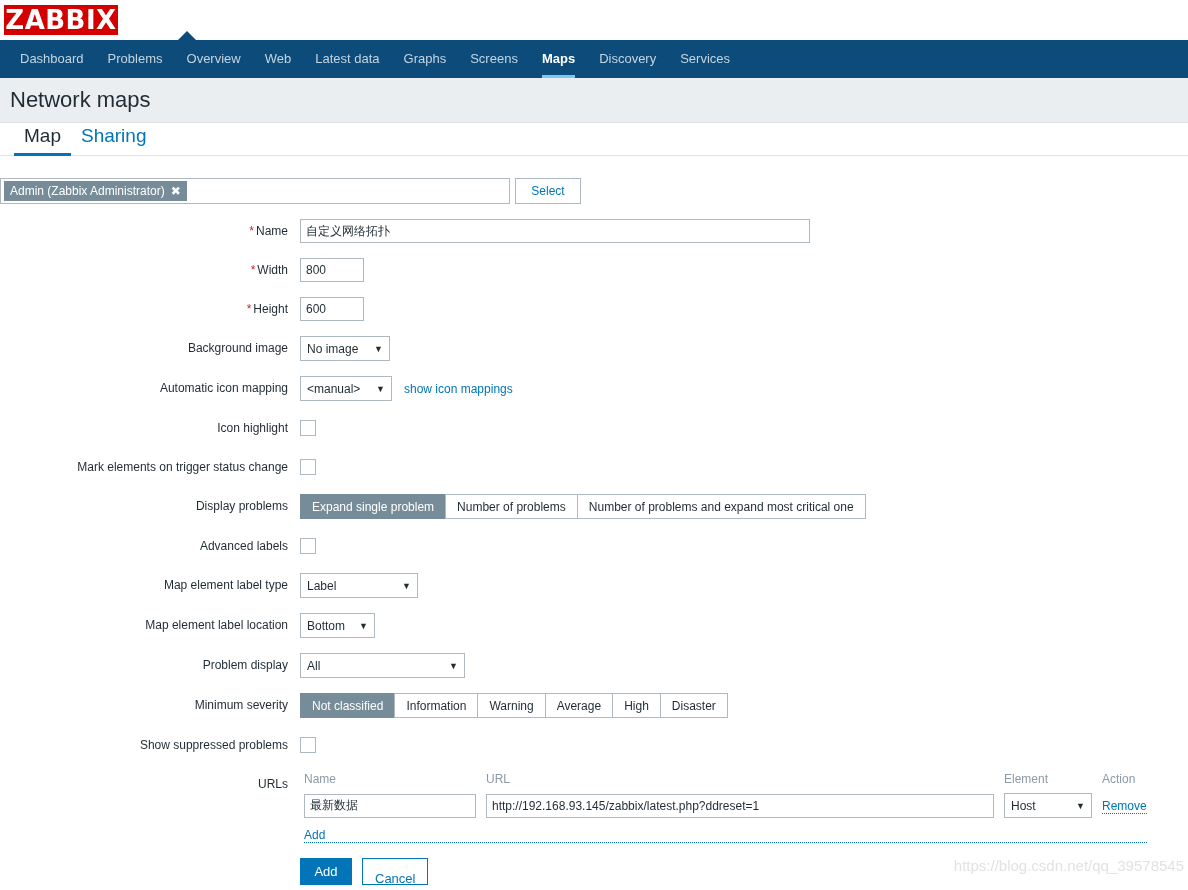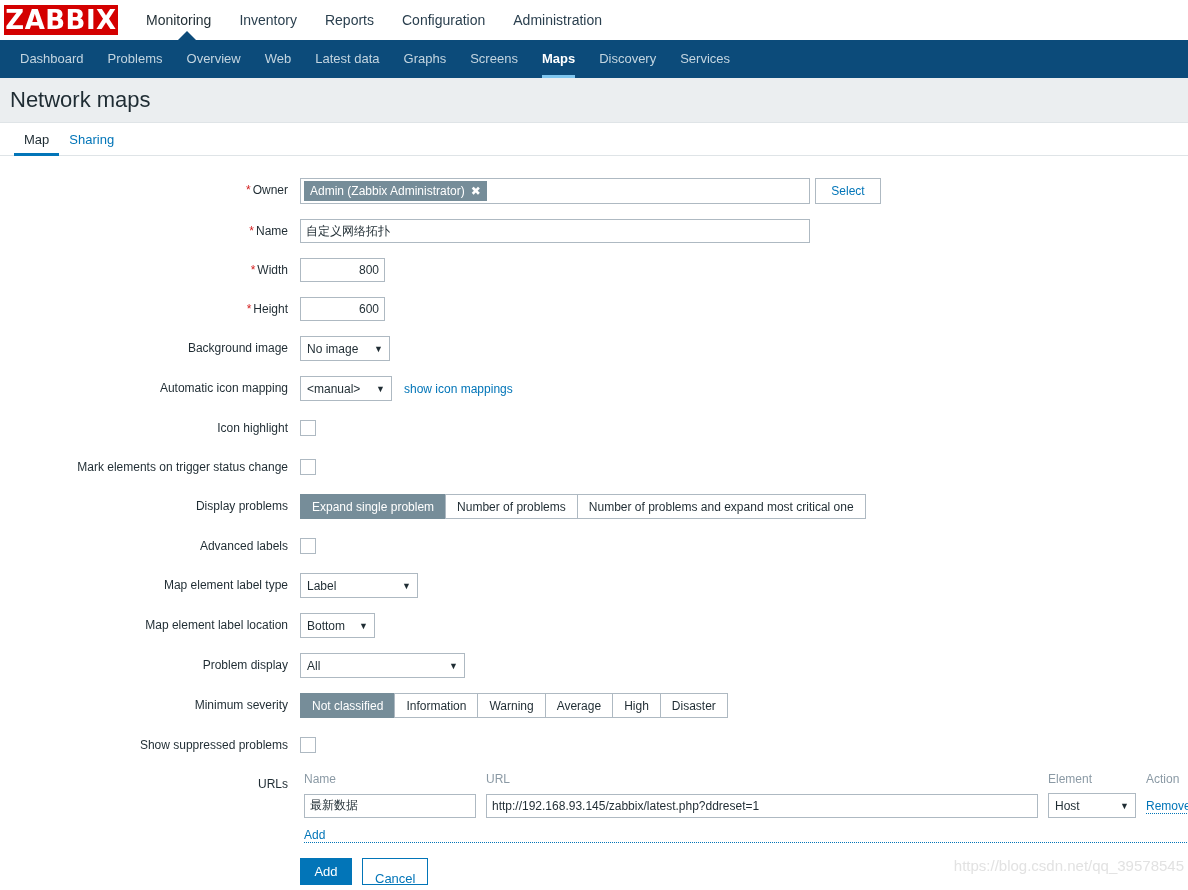--- a/index.html
+++ b/index.html
@@ -103,21 +103,21 @@
   
   .formtabs {
     background: #ffffff;
     height: 33px;
     display: flex;
     align-items: flex-end;
     padding-left: 14px;
     border-bottom: 1px solid #dfe4e7;
   }
   .formtabs .tab {
-    font-size: 13px;
+    font-size: 19px;
     padding: 0 10px 8px 10px;
     color: #0275b8;
     cursor: pointer;
     position: relative;
   }
   .formtabs .tab.active { color: #1f2c33; }
   .formtabs .tab.active::after {
     content: "";
     position: absolute;
     left: 0; right: 0; bottom: -1px;
@@ -148,21 +148,21 @@
     height: 24px;
     border: 1px solid #aeb9c2;
     background: #ffffff;
     font-size: 12px;
     padding: 0 5px;
     color: #1f2c33;
     font-family: "Liberation Sans", "DejaVu Sans", sans-serif;
     outline: none;
   }
   .w510 { width: 510px; }
-  .w85 { width: 85px; text-align: right; }
+  .w85 { width: 64px; }
 
   
   .multiselect {
     width: 510px;
     height: 26px;
     border: 1px solid #aeb9c2;
     background: #ffffff;
     display: flex;
     align-items: center;
     padding: 0 3px;
@@ -315,27 +315,20 @@
     color: #e2e2e2;
     font-size: 15px;
     user-select: none;
   }
 </style>
 </head>
 <body>
 
 <div class="topbar">
   <div class="logo">ZABBIX</div>
-  <nav class="mainnav">
-    <a class="active">Monitoring</a>
-    <a>Inventory</a>
-    <a>Reports</a>
-    <a>Configuration</a>
-    <a>Administration</a>
-  </nav>
   <div class="nav-arrow"></div>
 </div>
 
 <div class="subnav">
   <a>Dashboard</a>
   <a>Problems</a>
   <a>Overview</a>
   <a>Web</a>
   <a>Latest data</a>
   <a>Graphs</a>
@@ -350,23 +343,20 @@
 </div>
 
 <div class="formtabs">
   <div class="tab active">Map</div>
   <div class="tab">Sharing</div>
 </div>
 
 <div class="formwrap">
 
   <div class="row">
-    <div class="lbl">
-      <span class="req">*</span><span>Owner</span>
-    </div>
     <div class="ctl">
       <div class="multiselect">
         <span class="chip">
           <span>Admin (Zabbix Administrator)</span>
           <span class="x">✖</span>
         </span>
       </div>
       <button class="btn-select">Select</button>
     </div>
   </div>
@@ -513,21 +503,21 @@
             <th>Element</th>
             <th>Action</th>
           </tr>
         </thead>
         <tbody>
           <tr>
             <td>
               <input type="text" class="tin" style="width: 172px;" value="最新数据">
             </td>
             <td>
-              <input type="text" class="tin" style="width: 552px;" value="http://192.168.93.145/zabbix/latest.php?ddreset=1">
+              <input type="text" class="tin" style="width: 508px;" value="http://192.168.93.145/zabbix/latest.php?ddreset=1">
             </td>
             <td>
               <div class="sel sel-elem">
                 <span>Host</span>
                 <span class="caret">▼</span>
               </div>
             </td>
             <td>
               <a class="lnk-dot">Remove</a>
             </td>

